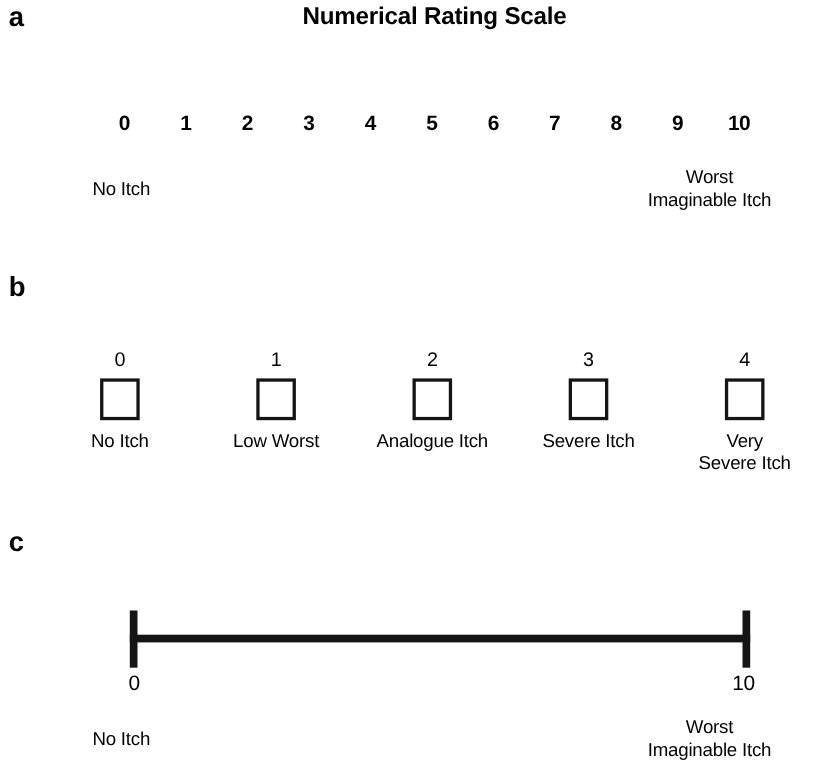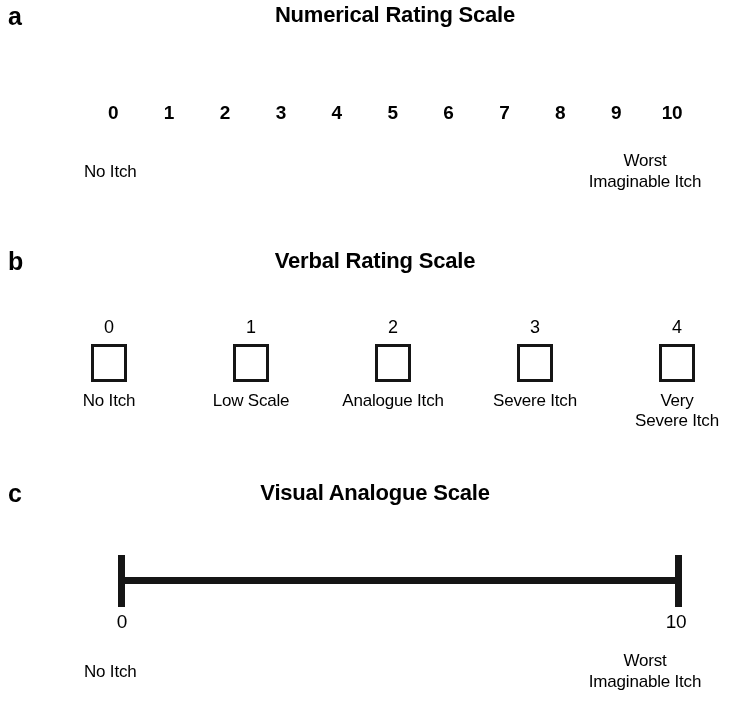--- a/index.html
+++ b/index.html
@@ -197,32 +197,31 @@
 
     <div class="anchor" id="nrs-anchor-left">No Itch</div>
     <div class="anchor" id="nrs-anchor-right">
       <div>Worst</div>
       <div>Imaginable Itch</div>
     </div>
   </section>
 
   <section class="panel" id="panel-b">
     <div class="panel-letter">b</div>
-    <div class="panel-title">Verbal Rating Scale</div>
 
     <div class="vrs-row">
       <div class="vrs-item">
         <span class="vrs-num">0</span>
         <span class="vrs-box"></span>
         <span class="vrs-label">No Itch</span>
       </div>
       <div class="vrs-item">
         <span class="vrs-num">1</span>
         <span class="vrs-box"></span>
-        <span class="vrs-label">Low Scale</span>
+        <span class="vrs-label">Low Worst</span>
       </div>
       <div class="vrs-item">
         <span class="vrs-num">2</span>
         <span class="vrs-box"></span>
         <span class="vrs-label">Analogue Itch</span>
       </div>
       <div class="vrs-item">
         <span class="vrs-num">3</span>
         <span class="vrs-box"></span>
         <span class="vrs-label">Severe Itch</span>
@@ -231,21 +230,20 @@
         <span class="vrs-num">4</span>
         <span class="vrs-box"></span>
         <span class="vrs-label">Very
 Severe Itch</span>
       </div>
     </div>
   </section>
 
   <section class="panel" id="panel-c">
     <div class="panel-letter">c</div>
-    <div class="panel-title">Visual Analogue Scale</div>
 
     <div class="vas-track">
       <div class="vas-line"></div>
       <div class="vas-cap left"></div>
       <div class="vas-cap right"></div>
     </div>
 
     <div class="vas-num" id="vas-num-min">0</div>
     <div class="vas-num" id="vas-num-max">10</div>
 

